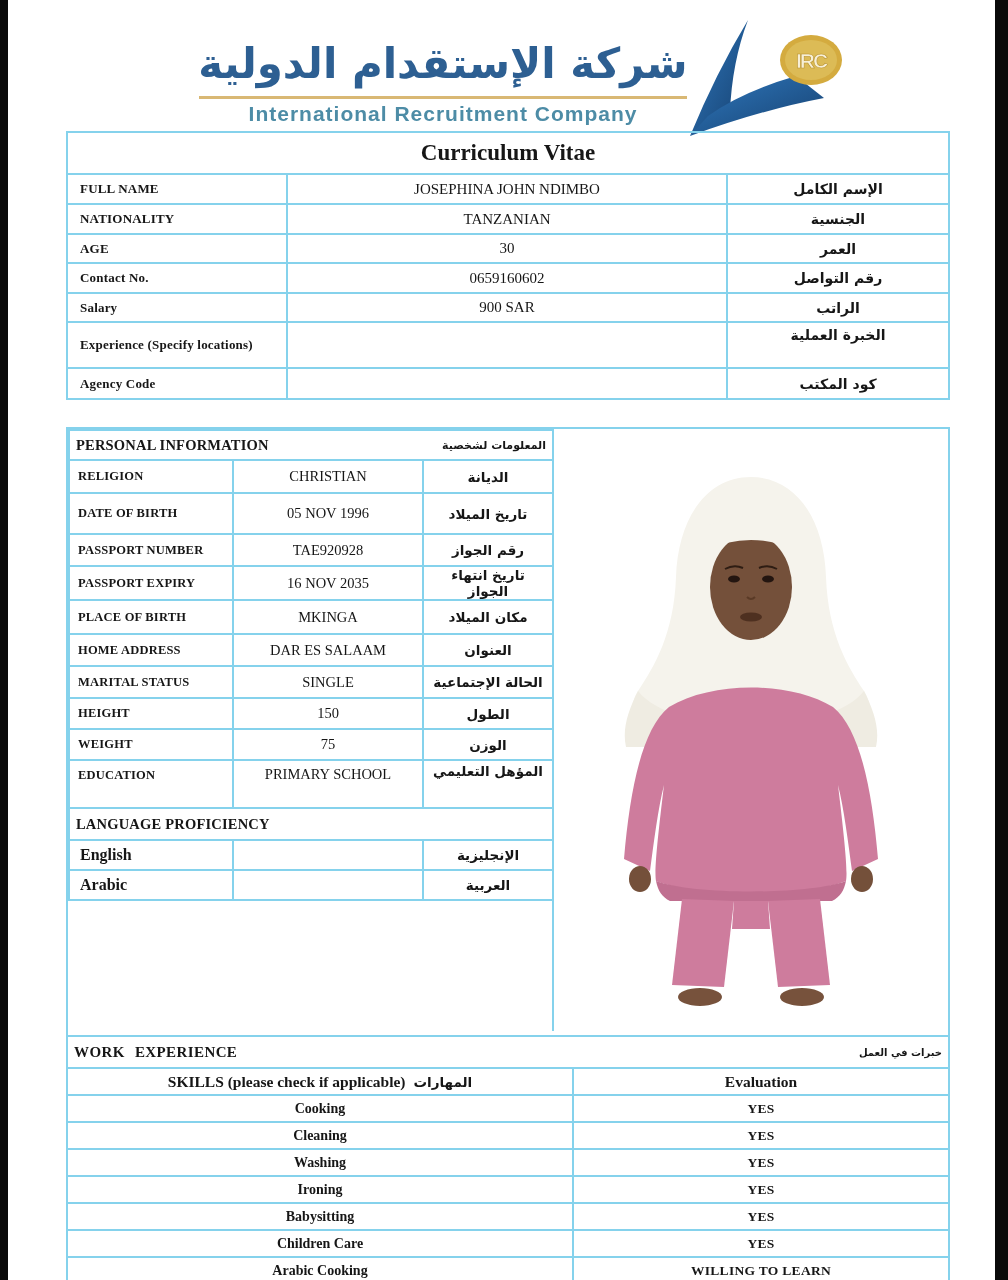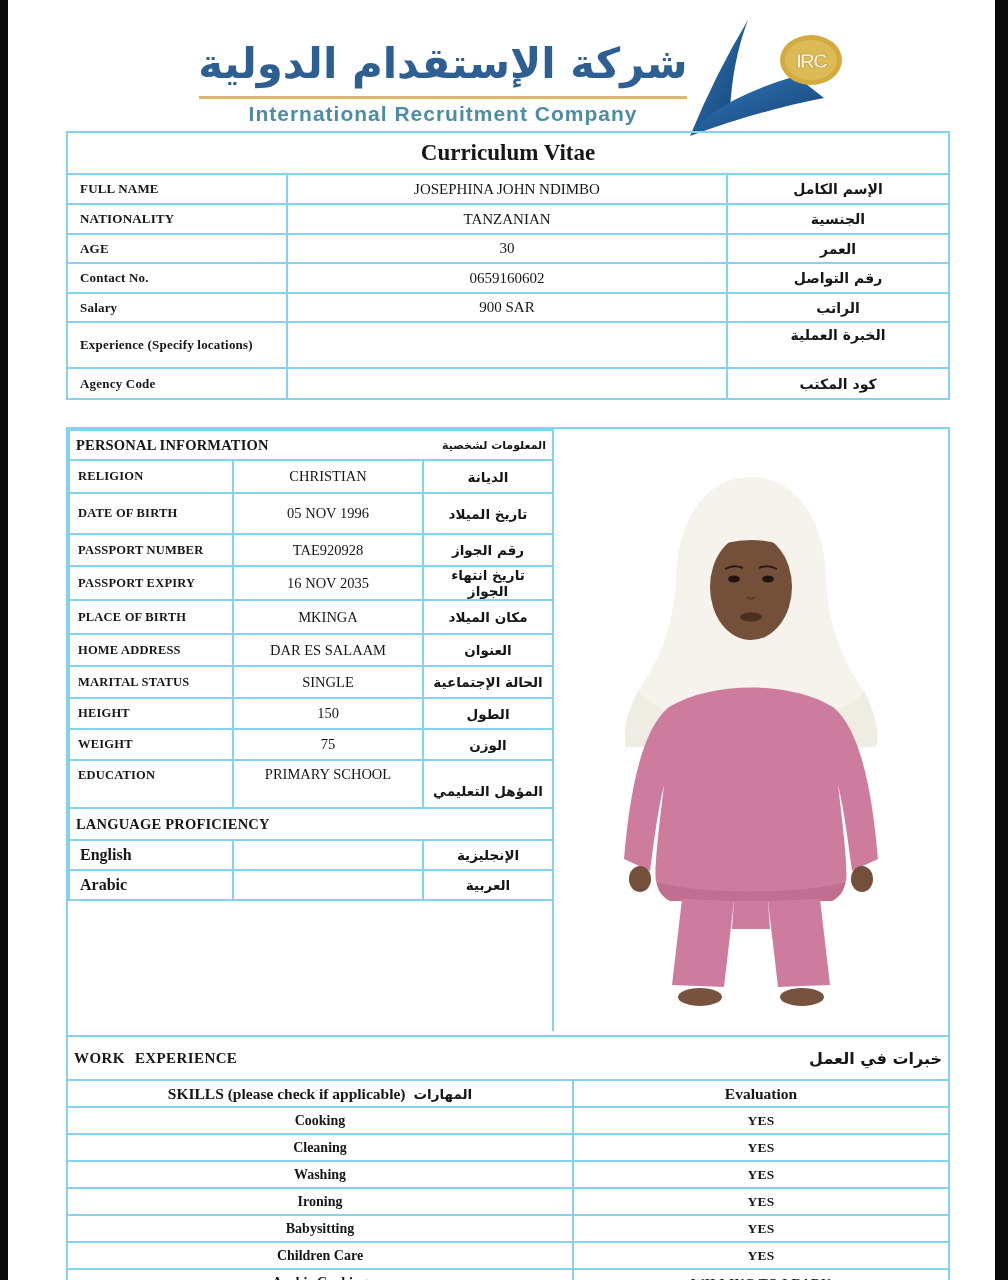--- a/index.html
+++ b/index.html
@@ -66,21 +66,21 @@
   .lang-label{font-weight:bold;font-size:16px;padding-left:10px !important;text-align:left;}
   .photo-cell{
     position:absolute;left:484px;top:0;width:394px;height:602px;
     border-left:2px solid #85d2ec;
     background:#fff;
   }
   
   .t3{position:absolute;left:58px;top:1035px;width:882px;}
   .we-row{display:flex;justify-content:space-between;align-items:center;}
   .we-en{font-weight:bold;font-size:15px;letter-spacing:.4px;word-spacing:6px;}
-  .we-ar{font-family:"DejaVu Sans", sans-serif;direction:rtl;font-weight:bold;font-size:16px;}
+  .we-ar{font-family:"DejaVu Sans", sans-serif;direction:rtl;font-weight:bold;font-size:10px;}
   .skills-head{display:flex;justify-content:center;align-items:center;gap:8px;font-weight:bold;}
   .skills-head .en{font-size:15.5px;}
   .skills-head .arh{font-family:"DejaVu Sans", sans-serif;direction:rtl;font-size:13.5px;}
   .eval-head{font-weight:bold;font-size:15.5px;text-align:center;margin-top:14px;}
   .skill{font-weight:bold;font-size:14px;text-align:center;}
   .eval{font-weight:bold;font-size:13.5px;text-align:center;letter-spacing:.3px;}
 </style>
 </head>
 <body>
 
@@ -212,21 +212,21 @@
         <td class="ar">الطول</td>
       </tr>
       <tr style="height:31px">
         <td class="lbl">WEIGHT</td>
         <td class="val">75</td>
         <td class="ar">الوزن</td>
       </tr>
       <tr style="height:48px">
         <td class="lbl" style="vertical-align:top;padding-top:7px">EDUCATION</td>
         <td class="val" style="vertical-align:top;padding-top:5px">PRIMARY SCHOOL</td>
-        <td class="ar" style="vertical-align:top;padding-top:22px">المؤهل التعليمي</td>
+        <td class="ar" style="vertical-align:top;padding-top:2px">المؤهل التعليمي</td>
       </tr>
       <tr style="height:32px">
         <td colspan="3">
           <div class="sec-head">
             <span class="en">LANGUAGE PROFICIENCY</span>
           </div>
         </td>
       </tr>
       <tr style="height:30px">
         <td class="lang-label">English</td>
@@ -272,21 +272,21 @@
       </svg>
     </div>
   </div>
 
   <table class="t3 doc-table">
     <colgroup>
         <col style="width:506px">
         <col style="width:376px">
       </colgroup>
     <tbody>
-        <tr style="height:44px">
+        <tr style="height:32px">
       <td colspan="2">
         <div class="we-row">
           <span class="we-en">WORK  EXPERIENCE</span>
           <span class="we-ar">خبرات في العمل</span>
         </div>
       </td>
     </tr>
     <tr style="height:27px">
       <td>
         <div class="skills-head">

